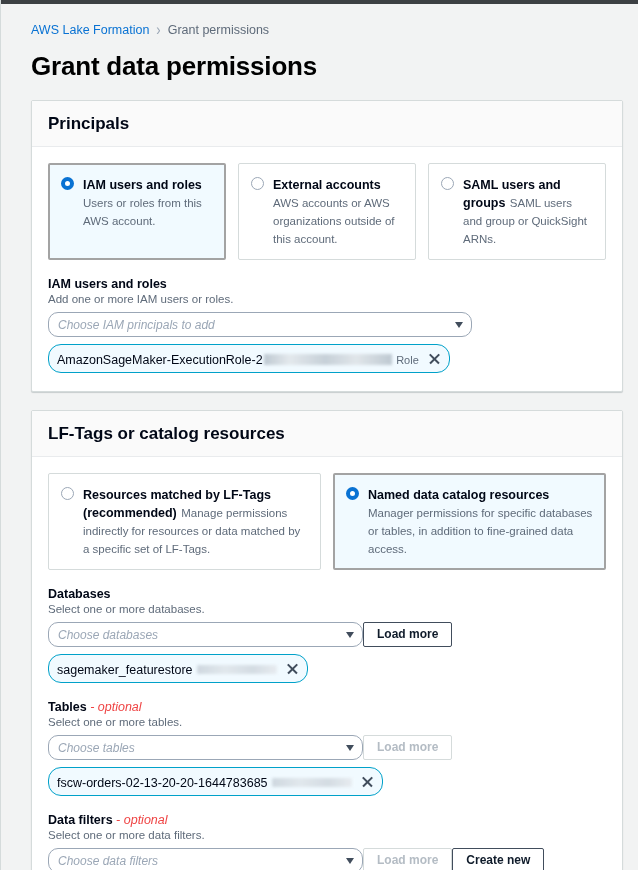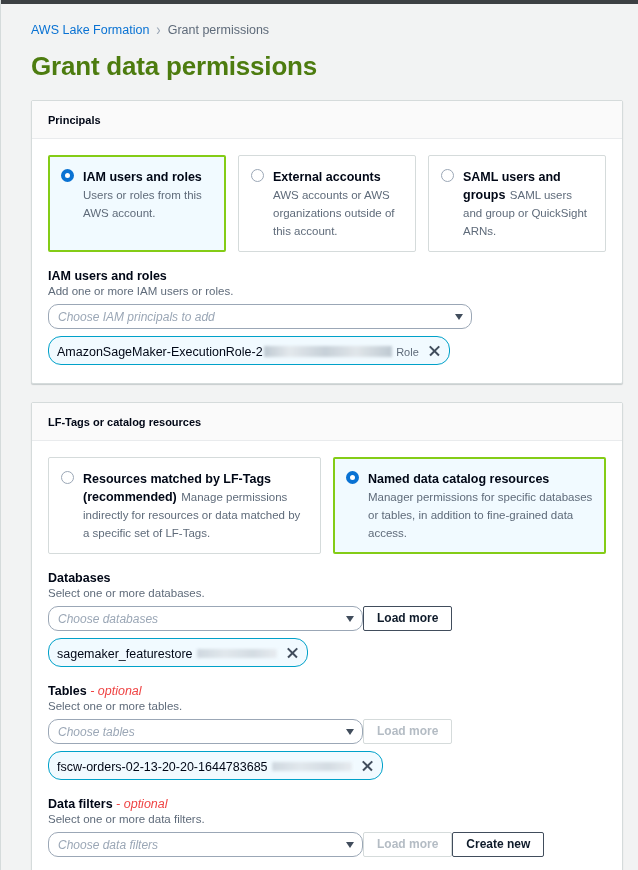--- a/index.html
+++ b/index.html
@@ -41,60 +41,60 @@
     color: #9ba7b6; font-size: 13px;
     transform: scaleY(1.25);
   }
   .crumb-current { color: #5f6b7a; }
 
   
   .page-title {
     margin: 14px 0 18px 16px;
     font-size: 26px;
     font-weight: 700;
-    color: #4d7c0f;
+    color: #000000;
     letter-spacing: -0.2px;
   }
 
   
   .panel {
     background: #ffffff;
     border: 1px solid #d5dbdb;
     border-radius: 2px;
     box-shadow: 0 1px 1px rgba(0,28,36,0.18);
     margin: 0 2px 18px 16px;
   }
   .panel-header {
     background: #fafafa;
     border-bottom: 1px solid #e9ebed;
     padding: 13px 16px 12px 16px;
   }
   .panel-header h2 {
     margin: 0;
-    font-size: 11px;
+    font-size: 17px;
     font-weight: 700;
     color: #000716;
   }
   .panel-body { padding: 16px 16px 18px 16px; }
 
   
   .tiles { display: flex; gap: 12px; }
   .tile {
     flex: 1 1 0;
     border: 1px solid #d5dbdb;
     border-radius: 2px;
     background: #ffffff;
     padding: 11px 12px 12px 12px;
     display: flex;
     gap: 9px;
     align-items: flex-start;
     cursor: pointer;
   }
   .tile.selected {
-    border: 2px solid #84cc16;
+    border: 2px solid #a3a3a3;
     background: #f1faff;
     padding: 10px 11px 2px 11px;
   }
   .tile.wide { flex: 1 1 0; }
   .radio-outer {
     width: 13px; height: 13px;
     border-radius: 50%;
     border: 1.5px solid #9ba7b6;
     background: #fff;
     flex: 0 0 auto;

